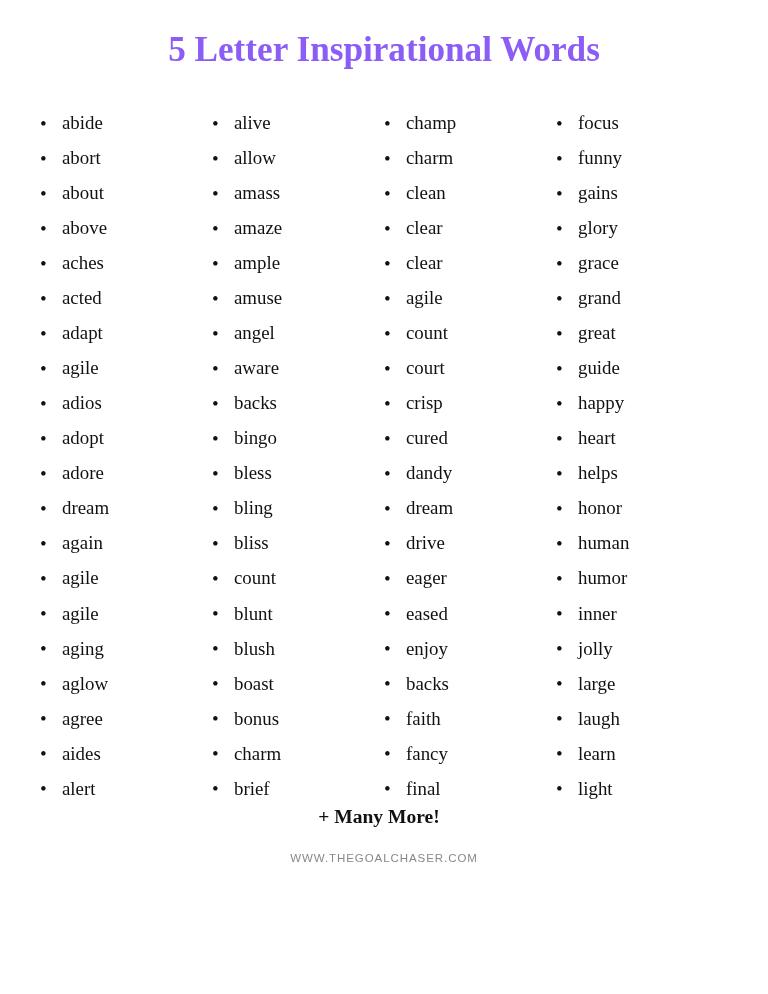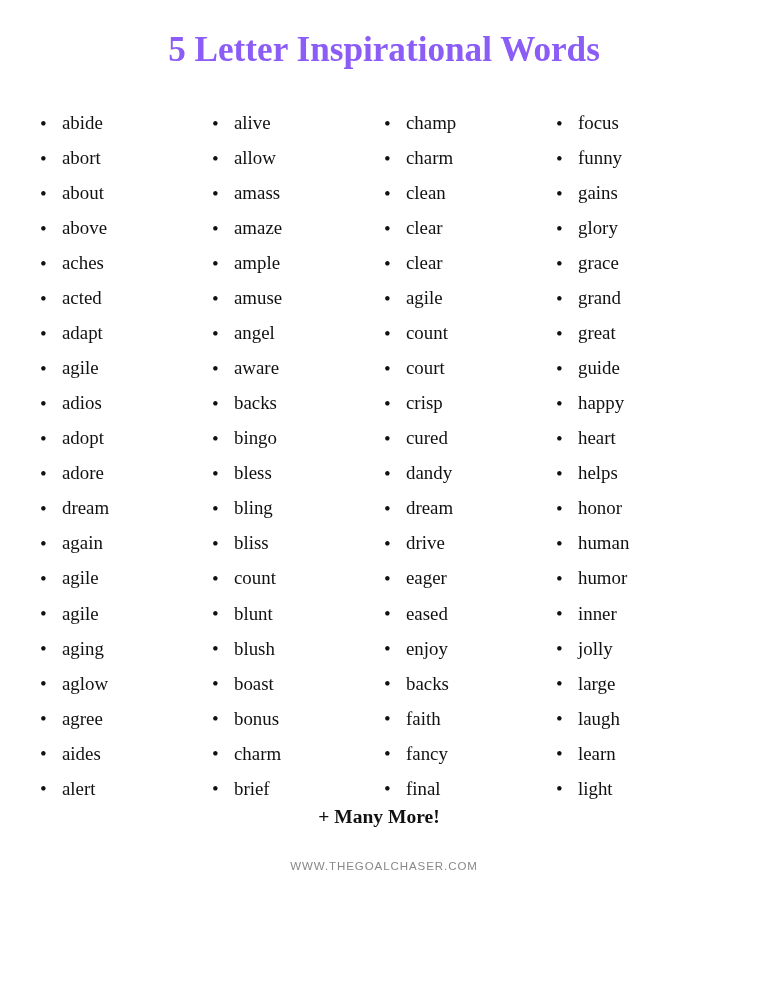--- a/index.html
+++ b/index.html
@@ -49,21 +49,21 @@
     }
     .bullet {
       display: inline-block;
       width: 18px;
       min-width: 18px;
       font-size: 1.2rem;
       margin-right: 4px;
       color: #111;
     }
     .footer {
-      margin-top: 32px;
+      margin-top: 24px;
       font-size: 0.72rem;
       color: #888;
       letter-spacing: 0.08em;
       text-align: center;
       font-family: Arial, sans-serif;
     }
     .more-text {
       text-align: center;
       width: 100%;
       font-size: 1.22rem;

